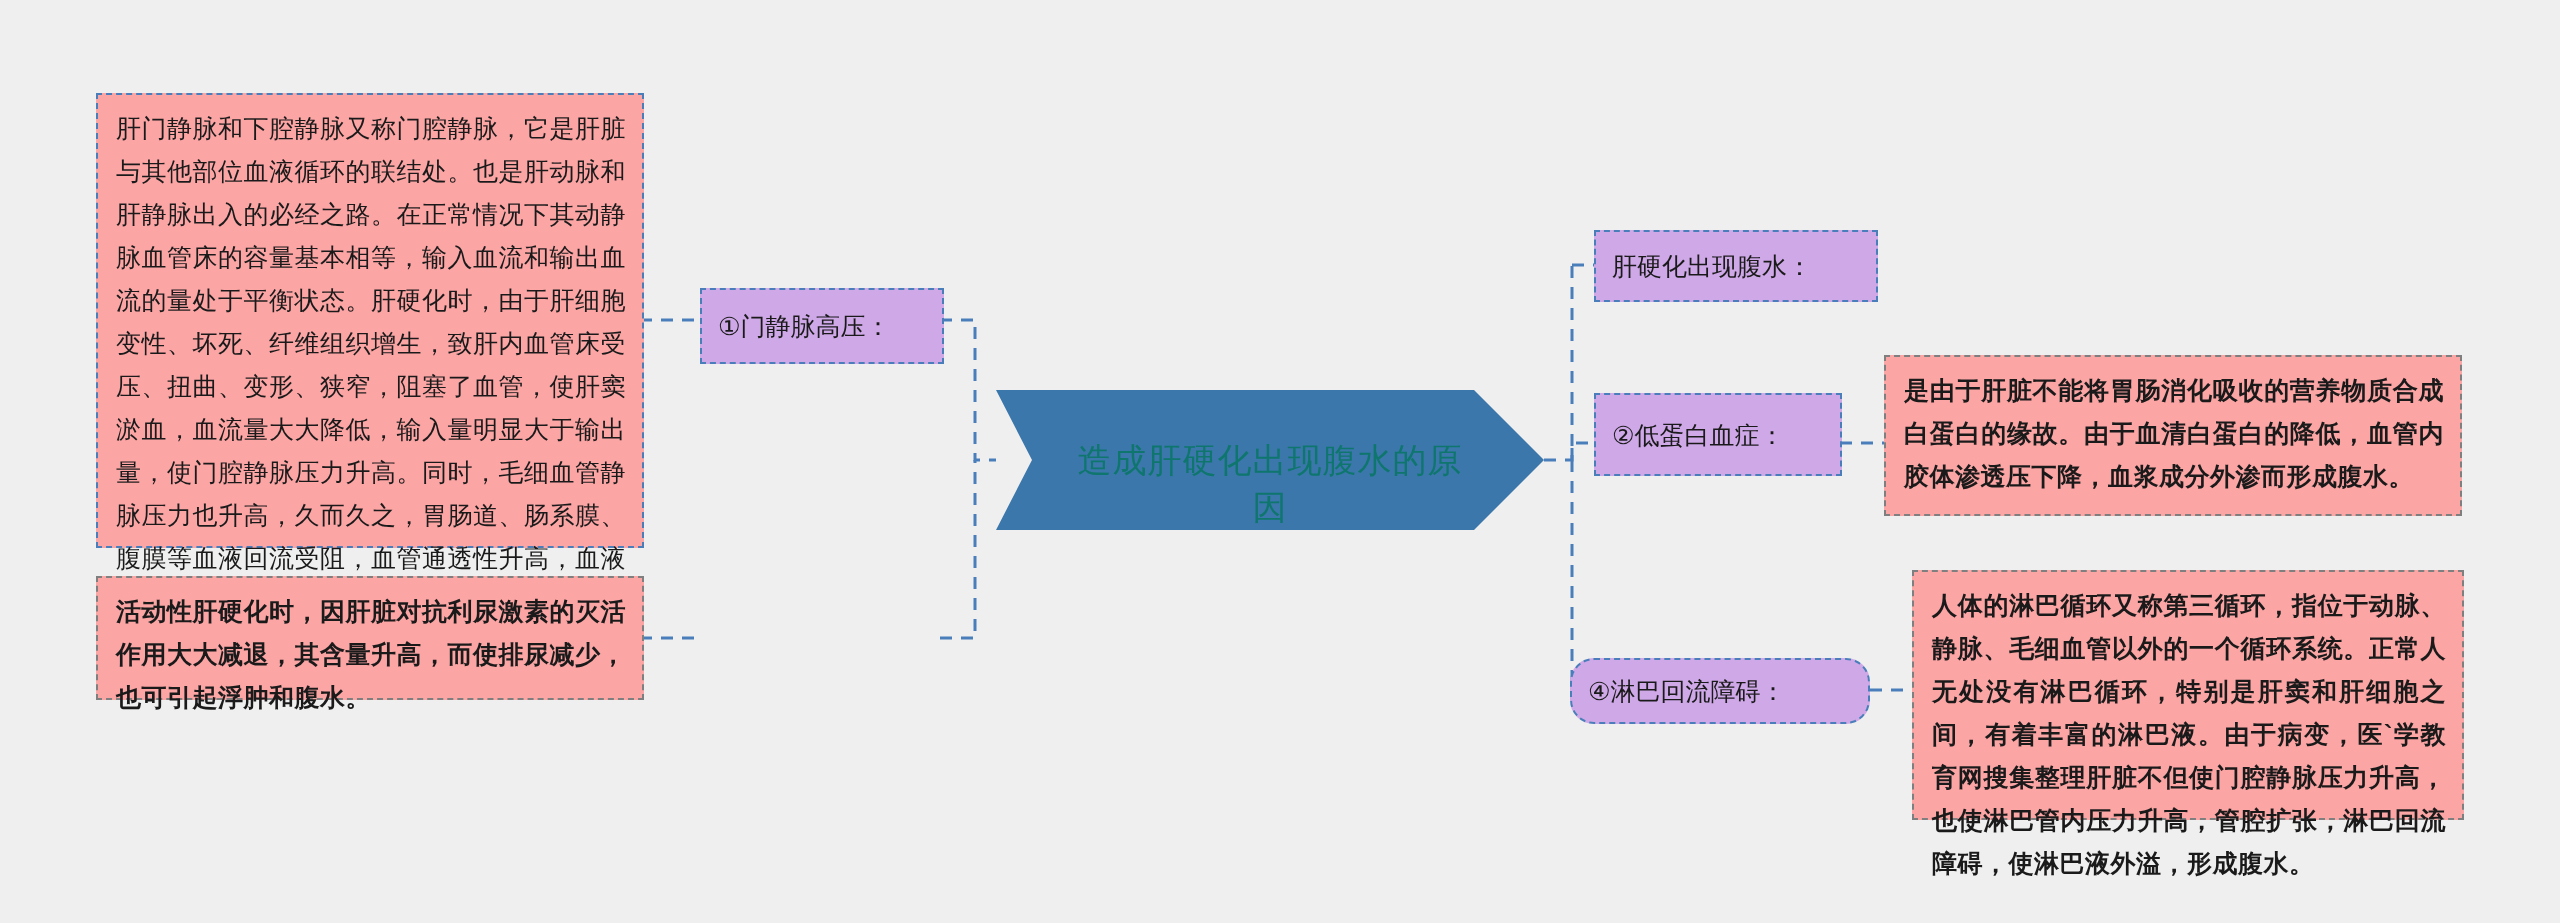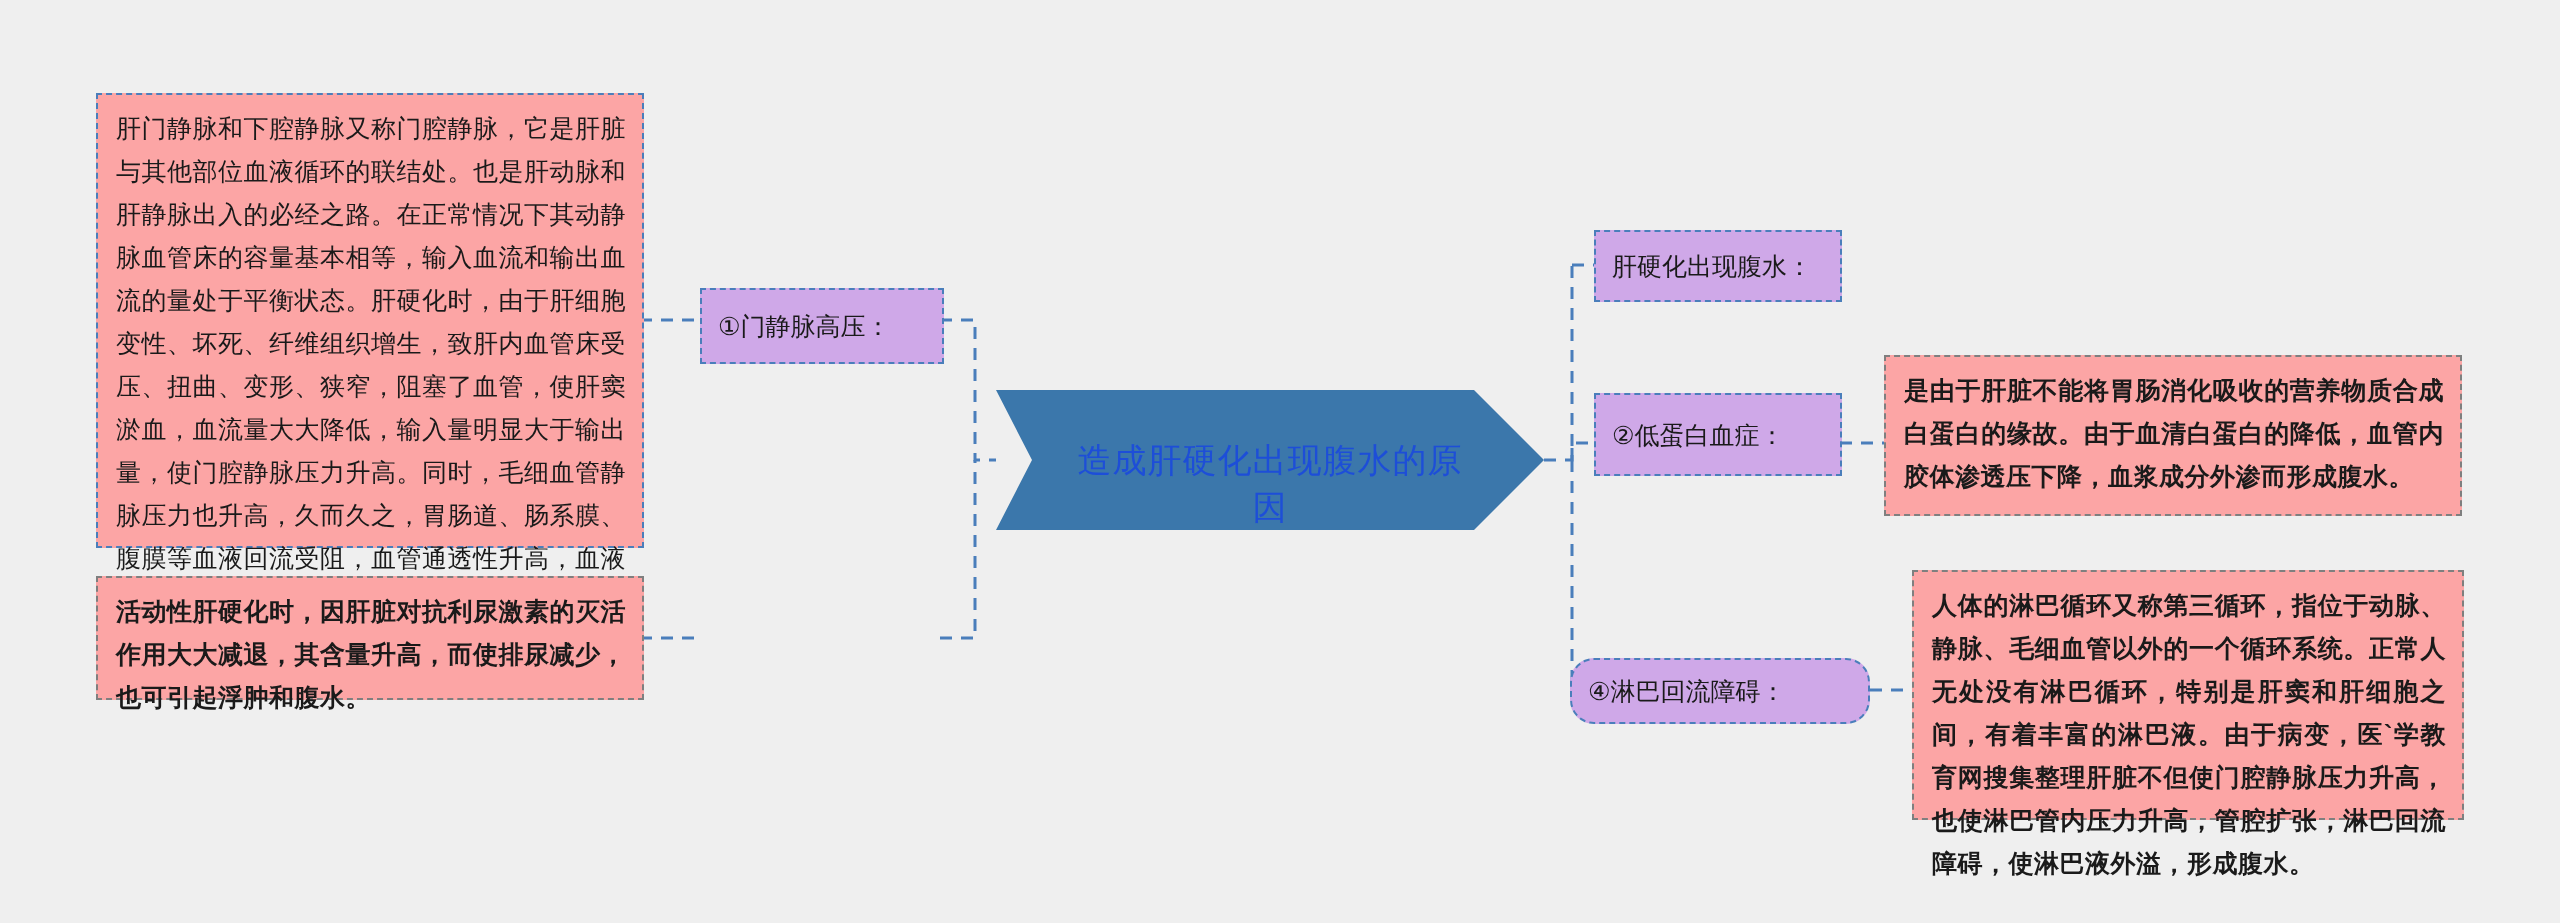--- a/index.html
+++ b/index.html
@@ -79,21 +79,21 @@
     position: absolute;
     inset: 0;
   }
   #center-node .chev-label {
     position: absolute;
     inset: 0;
     display: flex;
     align-items: center;
     justify-content: center;
     text-align: center;
-    color: #1d4ed8;
+    color: #0f766e;
     font-size: 34px;
     line-height: 47px;
     padding: 11px 78px;
     box-sizing: border-box;
     letter-spacing: 1px;
     margin-top: 48px;
   }
 </style>
 </head>
 <body>
@@ -130,21 +130,21 @@
     <div class="chev-label">造成肝硬化出现腹水的原因</div>
   </div>
 
   <div class="node detail" style="left:96px; top:93px; width:548px; height:455px;">肝门静脉和下腔静脉又称门腔静脉，它是肝脏与其他部位血液循环的联结处。也是肝动脉和肝静脉出入的必经之路。在正常情况下其动静脉血管床的容量基本相等，输入血流和输出血流的量处于平衡状态。肝硬化时，由于肝细胞变性、坏死、纤维组织增生，致肝内血管床受压、扭曲、变形、狭窄，阻塞了血管，使肝窦淤血，血流量大大降低，输入量明显大于输出量，使门腔静脉压力升高。同时，毛细血管静脉压力也升高，久而久之，胃肠道、肠系膜、腹膜等血液回流受阻，血管通透性升高，血液中的血浆成分外漏，形成了腹水。</div>
 
   <div class="node topic" style="left:700px; top:288px; width:244px; height:76px;">①门静脉高压：</div>
 
   <div class="node detail grey-dash" style="left:96px; top:576px; width:548px; height:124px;">活动性肝硬化时，因肝脏对抗利尿激素的灭活作用大大减退，其含量升高，而使排尿减少，也可引起浮肿和腹水。</div>
 
 
-  <div class="node topic" style="left:1594px; top:230px; width:248px; height:72px;text-align:center;">肝硬化出现腹水：</div>
+  <div class="node topic" style="left:1594px; top:230px; width:284px; height:72px;text-align:center;">肝硬化出现腹水：</div>
 
   <div class="node topic" style="left:1594px; top:393px; width:248px; height:83px;">②低蛋白血症：</div>
 
   <div class="node detail grey-dash" style="left:1884px; top:355px; width:578px; height:161px;">是由于肝脏不能将胃肠消化吸收的营养物质合成白蛋白的缘故。由于血清白蛋白的降低，血管内胶体渗透压下降，血浆成分外渗而形成腹水。</div>
 
   <div class="node topic" style="left:1570px; top:658px; width:300px; height:66px;border-radius:24px;">④淋巴回流障碍：</div>
 
   <div class="node detail grey-dash" style="left:1912px; top:570px; width:552px; height:250px;">人体的淋巴循环又称第三循环，指位于动脉、静脉、毛细血管以外的一个循环系统。正常人无处没有淋巴循环，特别是肝窦和肝细胞之间，有着丰富的淋巴液。由于病变，医`学教育网搜集整理肝脏不但使门腔静脉压力升高，也使淋巴管内压力升高，管腔扩张，淋巴回流障碍，使淋巴液外溢，形成腹水。</div>
 
 </div>

